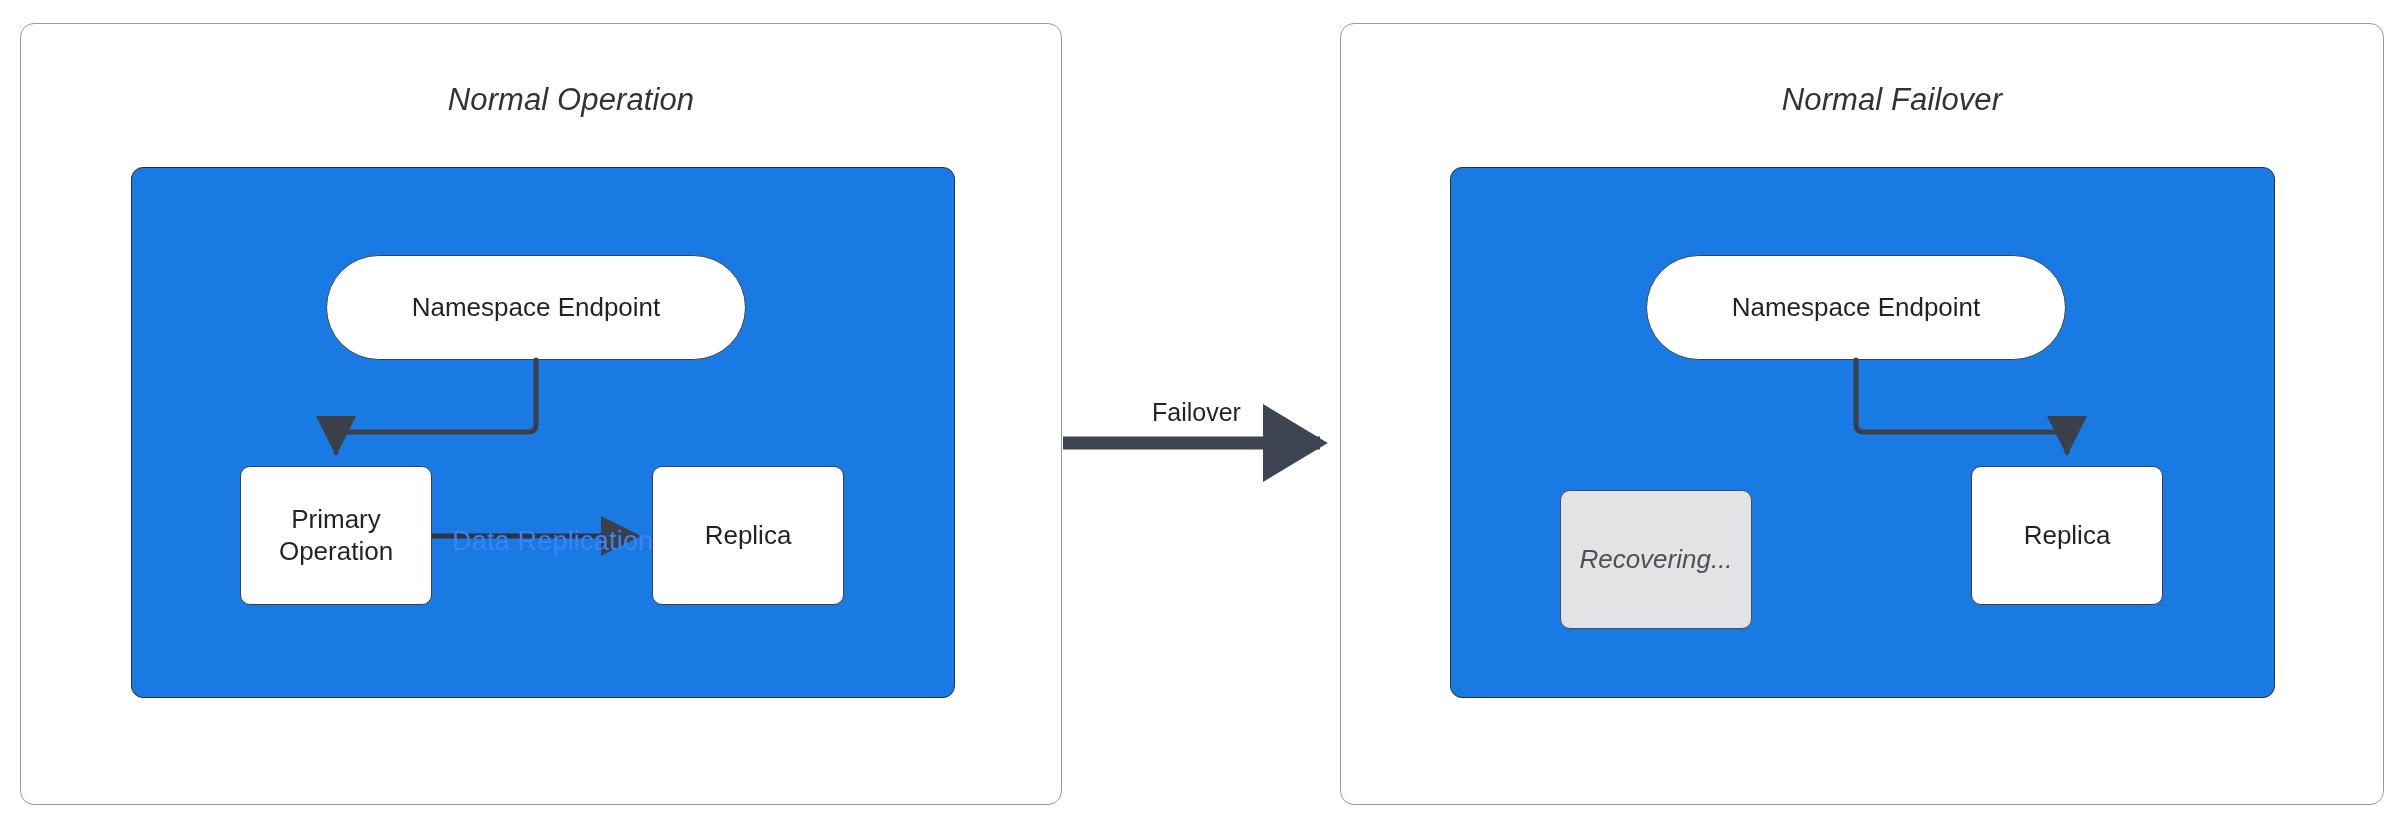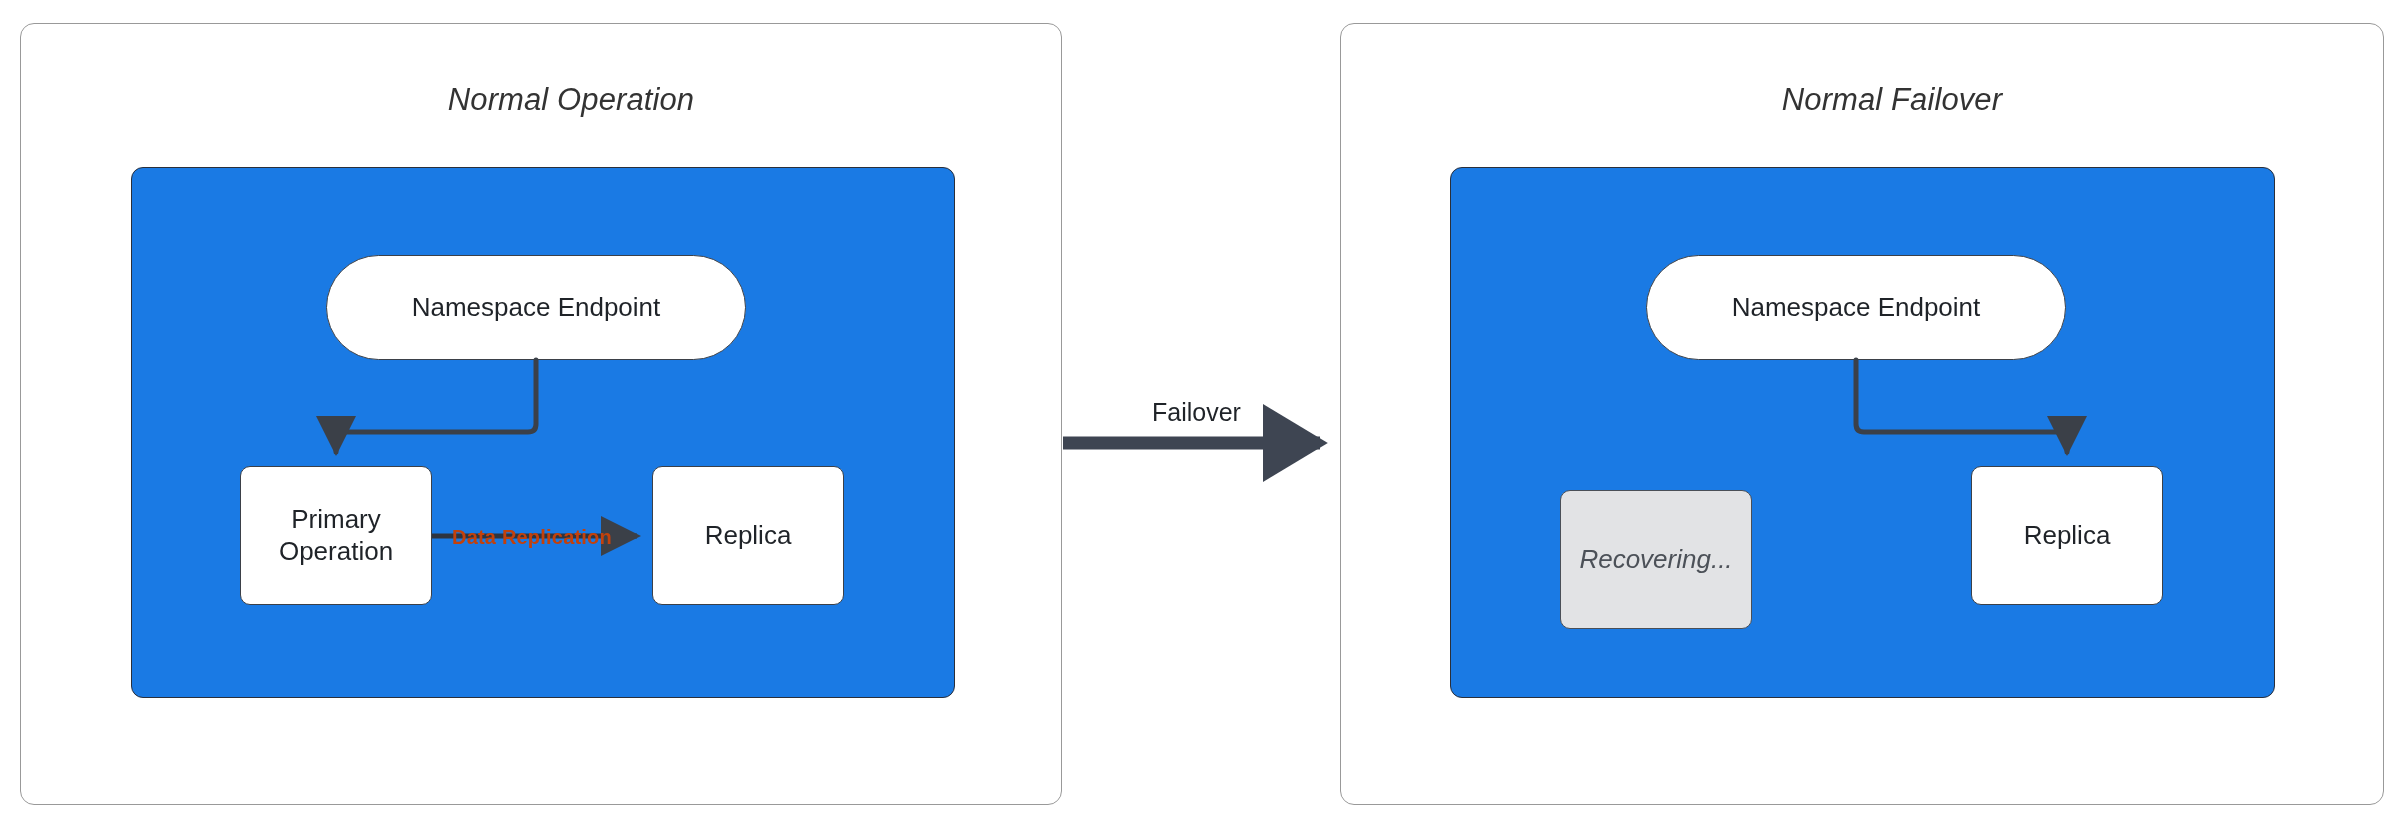--- a/index.html
+++ b/index.html
@@ -81,23 +81,23 @@
   #replica-right  {left:1971px;top:466px;width:192px;height:139px;}
 
   
   #wires{position:absolute;left:0;top:0;width:2407px;height:828px;
          pointer-events:none;overflow:visible;}
 
   
   .wire-label{
     position:absolute;
     white-space:nowrap;
-    font-size:20px;
-    font-weight:bold;
-    color:#c2410c;
+    font-size:27px;
+    font-weight:normal;
+    color:#3b82f6;
     letter-spacing:0.2px;
   }
   #label-data-replication{left:452px;top:526px;}
 
   .failover-label{
     position:absolute;
     white-space:nowrap;
     font-size:25px;
     color:#1f2328;
     left:1157px;top:398px;

